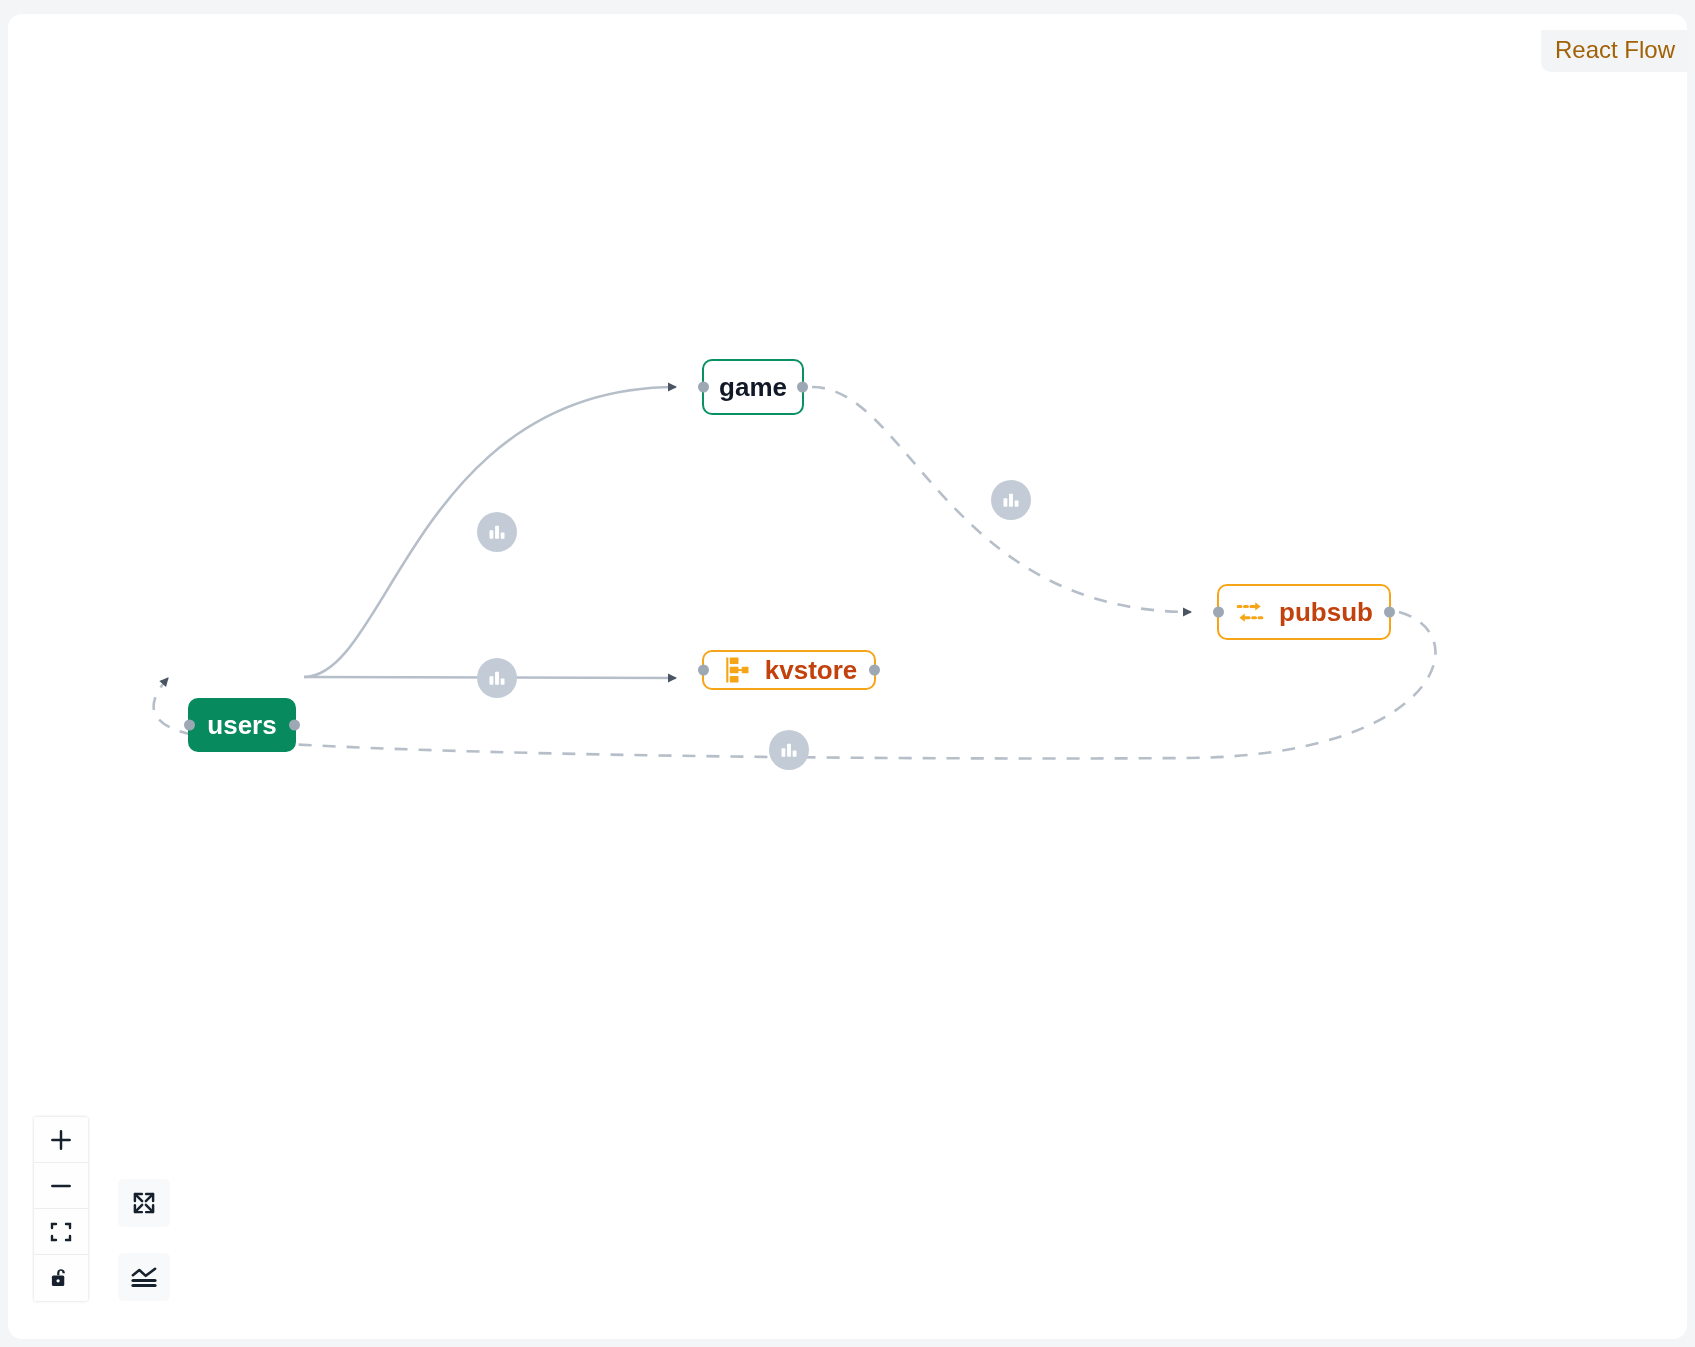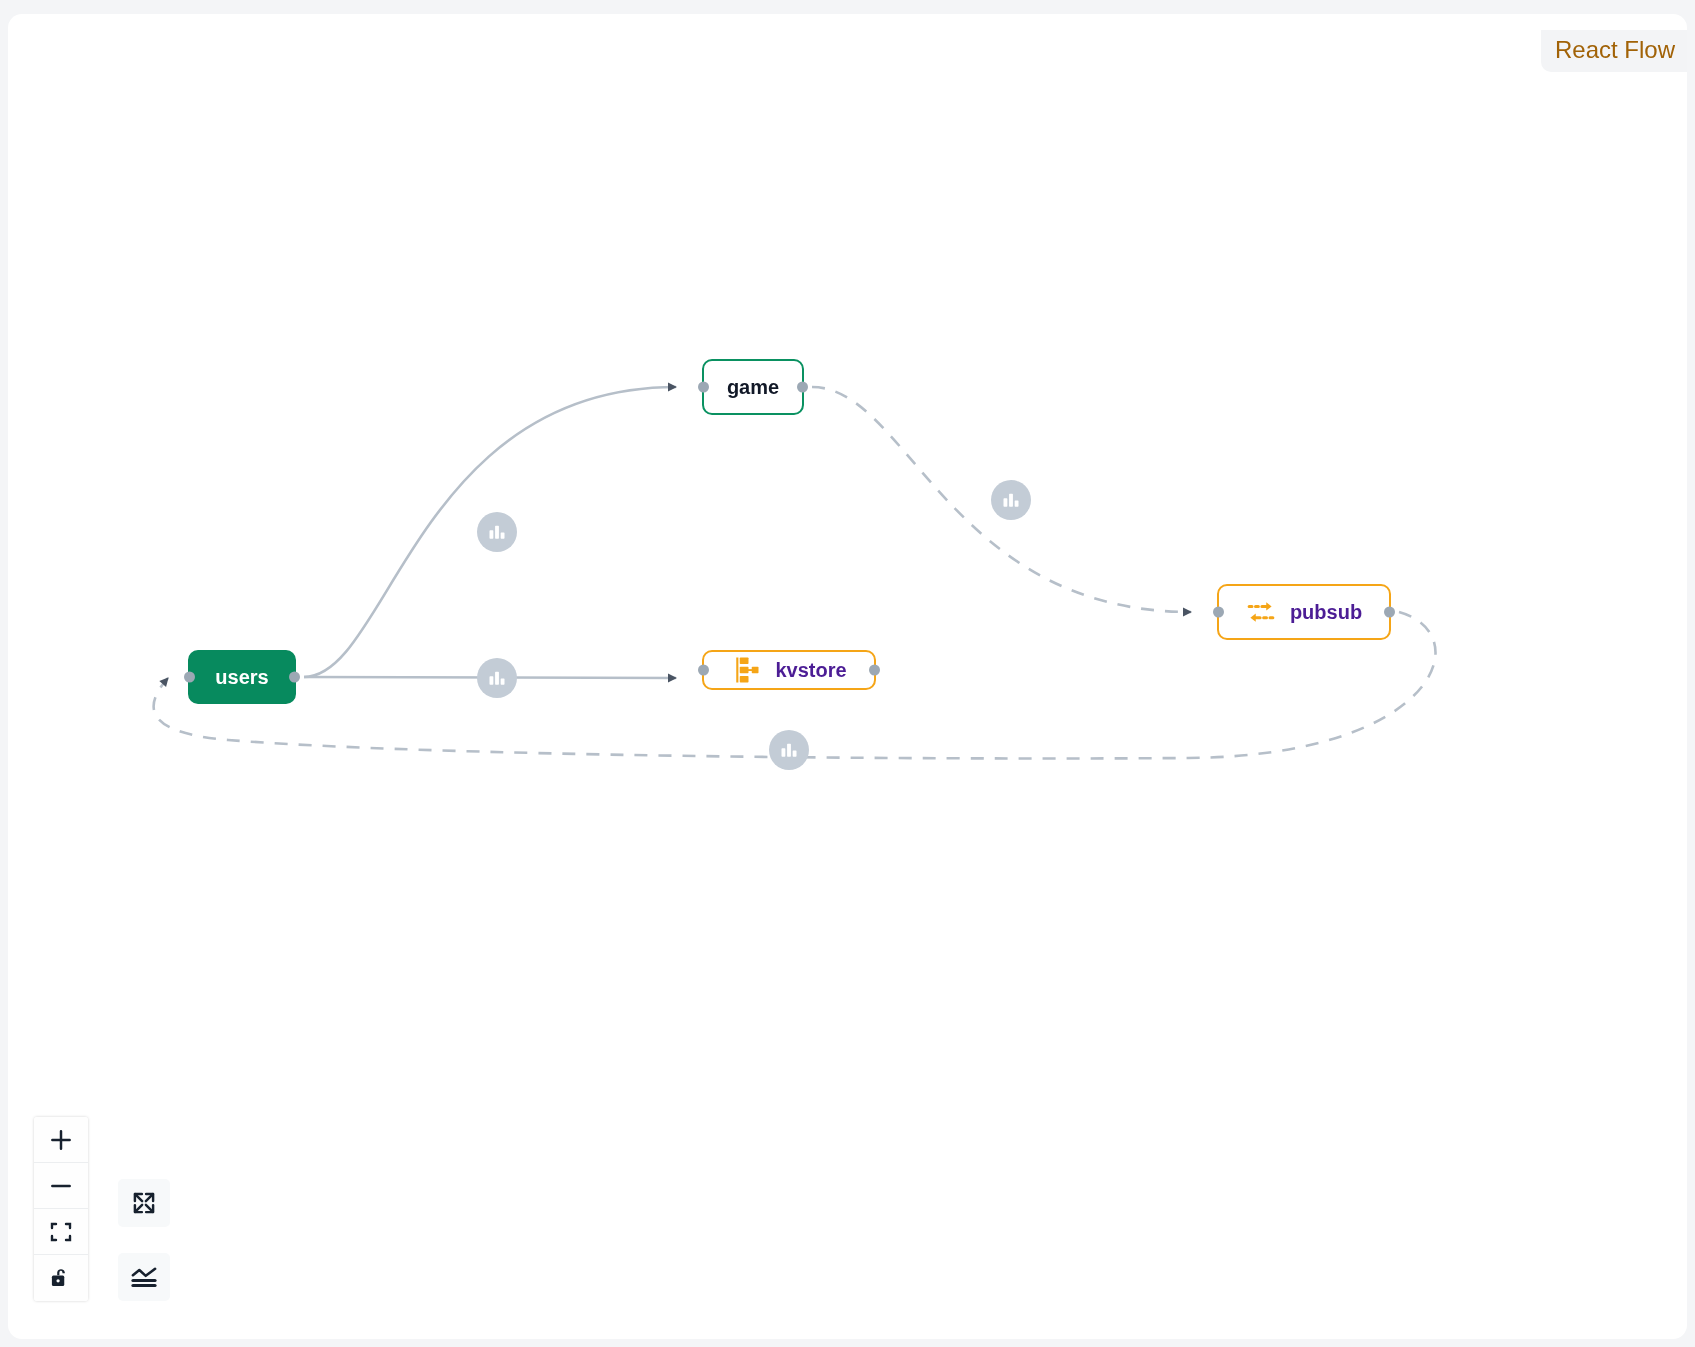--- a/index.html
+++ b/index.html
@@ -73,41 +73,42 @@
   
   .node {
     position: absolute;
     display: flex;
     align-items: center;
     justify-content: center;
     gap: 14px;
     border-radius: 10px;
     box-sizing: border-box;
     padding: 0 20px;
-    font-size: 20px;
+    font-size: 26px;
     font-weight: bold;
     white-space: nowrap;
     cursor: grab;
     z-index: 20;
     font-family: "Liberation Sans", sans-serif;
   }
   .node-filled-green {
     background: #078a5e;
     border: 2px solid #078a5e;
     color: #ffffff;
+    margin-top: 48px;
   }
   .node-outline-green {
     background: #ffffff;
     border: 2.5px solid #0a9161;
     color: #111827;
   }
   .node-outline-orange {
     background: #ffffff;
     border: 2.5px solid #f5a517;
-    color: #4c1d95;
+    color: #c2410c;
   }
   .node-icon {
     display: inline-flex;
     align-items: center;
     flex: 0 0 auto;
   }
   
   .handle {
     position: absolute;
     width: 11px;

